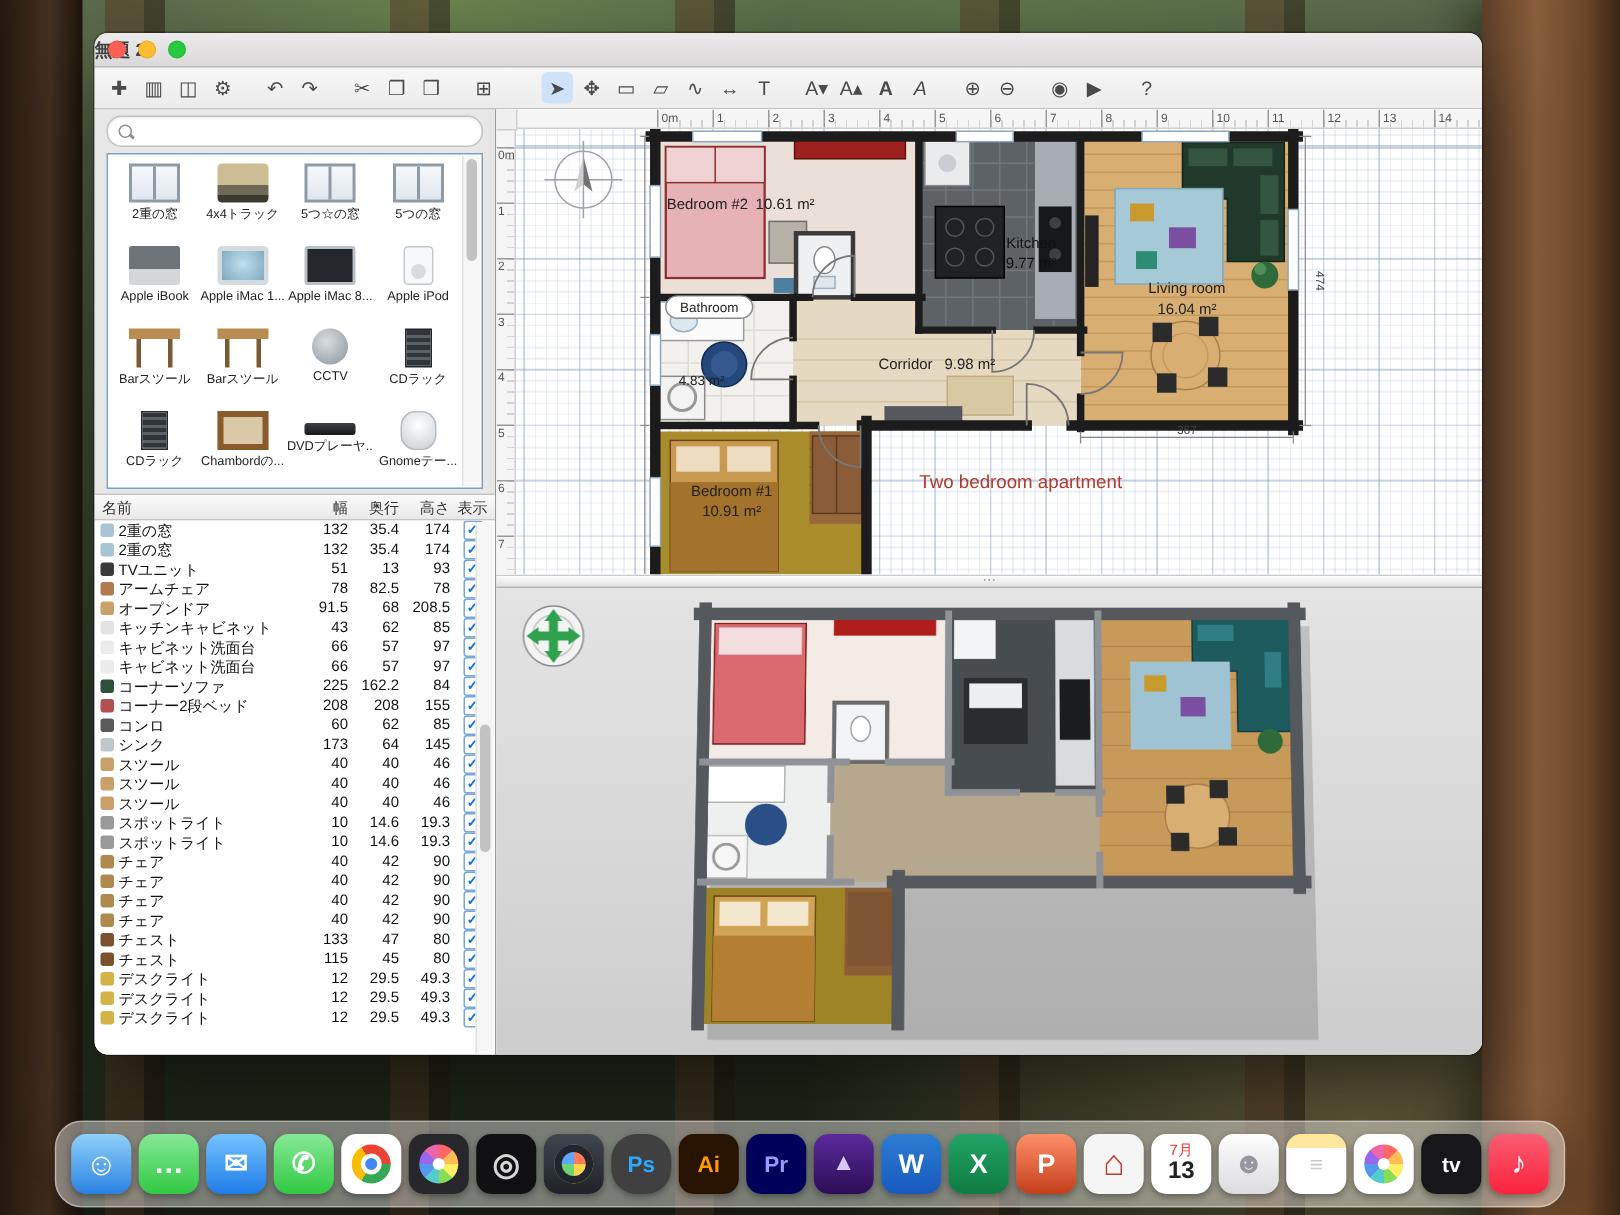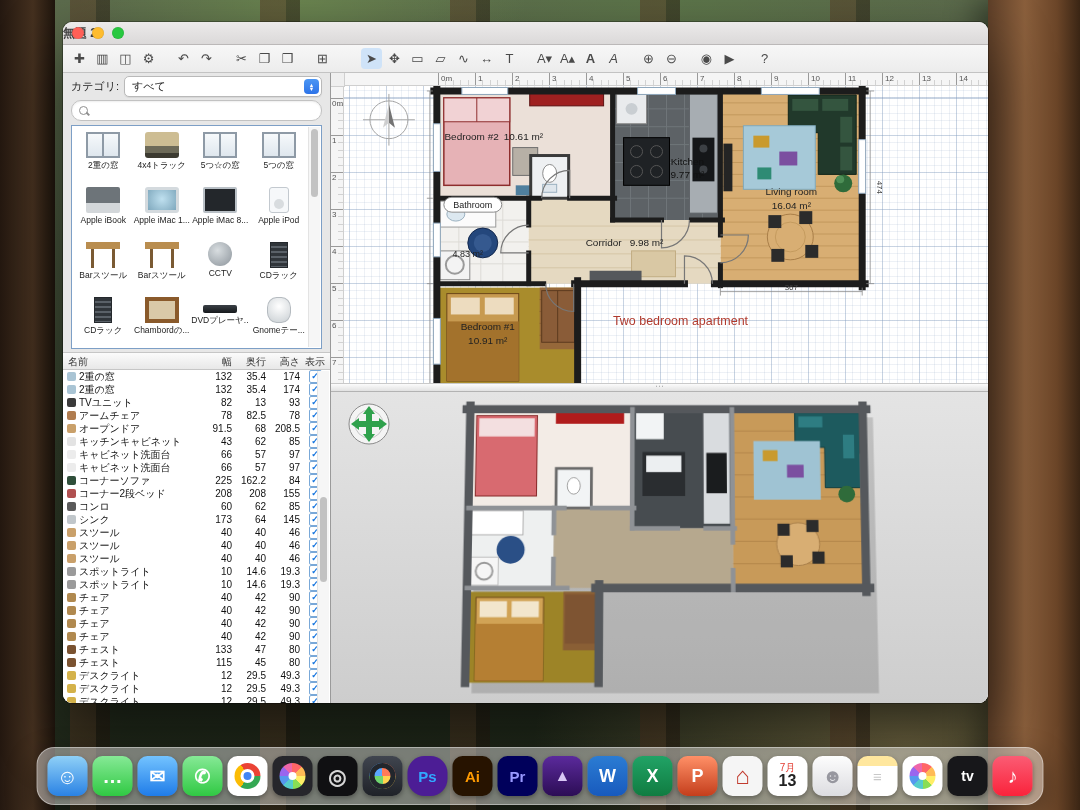--- a/index.html
+++ b/index.html
@@ -268,30 +268,20 @@
       </button>
 
       <button class="tbtn" title="help-button" style="margin-left: 12px;">
         <i>?</i>
       </button>
     </div>
 
   <div class="content">
 
     <div class="lp">
-      <div class="cat-head">
-        <span>カテゴリ:</span>
-        <div class="select">
-          <span>すべて</span>
-          <span class="stepper">
-              <span>▲</span>
-              <span>▼</span>
-            </span>
-        </div>
-      </div>
       <div class="search">
         <span class="mag"></span>
         <input style="">
       </div>
 
       <div class="cat-box">
         <div class="cat-grid">
 
             <div class="cat-item">
               <i class="ci ci-window"></i>
@@ -402,21 +392,21 @@
               <span class="fname">2重の窓</span>
               <span class="fnum">132</span>
               <span class="fnum">35.4</span>
               <span class="fnum">174</span>
               <span class="fchk"><b>✓</b></span>
             </div>
 
             <div class="frow">
               <span class="fico" style="background: rgb(58, 58, 58);"></span>
               <span class="fname">TVユニット</span>
-              <span class="fnum">82</span>
+              <span class="fnum">51</span>
               <span class="fnum">13</span>
               <span class="fnum">93</span>
               <span class="fchk"><b>✓</b></span>
             </div>
 
             <div class="frow">
               <span class="fico" style="background: rgb(176, 124, 79);"></span>
               <span class="fname">アームチェア</span>
               <span class="fnum">78</span>
               <span class="fnum">82.5</span>
@@ -949,21 +939,21 @@
       <i></i>
       <span class="dk-glyph" style="color: rgb(214, 214, 214); font-size: 21px;">◎</span>
     </div>
 
     <div class="dk" title="davinci-resolve" style="background: linear-gradient(rgb(64, 69, 79), rgb(31, 34, 40));">
       <span class="dk-top"></span>
       <i class="ic ic-resolve"></i>
       <span class="dk-glyph"></span>
     </div>
 
-    <div class="dk" title="photoshop" style="background: #4c1d95; border-radius: 17px;">
+    <div class="dk" title="photoshop" style="background: #404040; border-radius: 17px;">
       <span class="dk-top"></span>
       <i></i>
       <span class="dk-glyph" style="color: rgb(49, 168, 255); font-size: 15px;">Ps</span>
     </div>
 
     <div class="dk" title="illustrator" style="background: rgb(39, 19, 0);">
       <span class="dk-top"></span>
       <i></i>
       <span class="dk-glyph" style="color: rgb(255, 154, 0); font-size: 15px;">Ai</span>
     </div>

